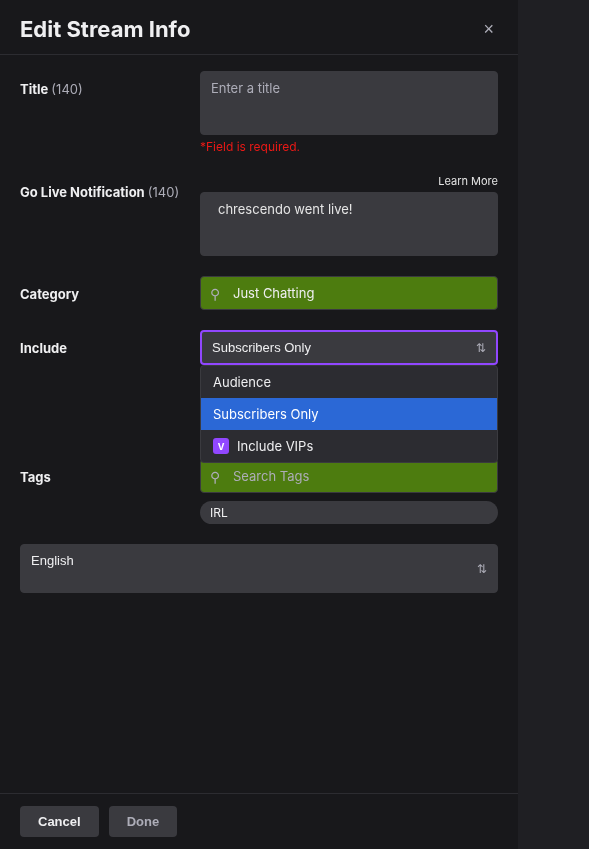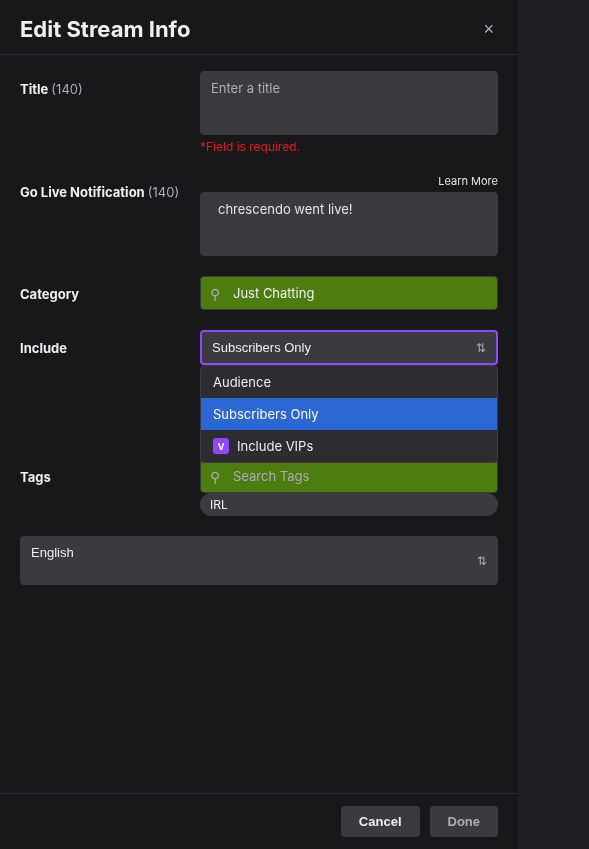--- a/index.html
+++ b/index.html
@@ -223,20 +223,21 @@
     }
     
     .tag-chip {
       display: inline-flex;
       align-items: center;
       background: #3a3a3f;
       border-radius: 12px;
       padding: 4px 10px;
       font-size: 12px;
       color: #efeff1;
+      margin-top: 8px;
     }
     
     .lang-select-btn {
       background: #3a3a3f;
       border: 1px solid #3a3a3f;
       border-radius: 4px;
       color: #efeff1;
       font-size: 13px;
       padding: 8px 32px 24px 10px;
       width: 100%;
@@ -253,21 +254,20 @@
       color: #adadb8;
       font-size: 12px;
     }
     .lang-wrap {
       position: relative;
     }
     
     .modal-footer {
       padding: 12px 20px;
       display: flex;
-      justify-content: flex-end;
       gap: 10px;
       border-top: 1px solid #2c2c31;
     }
     .btn-cancel {
       background: #3a3a3f;
       border: none;
       border-radius: 4px;
       color: #efeff1;
       font-size: 13px;
       font-weight: 600;

